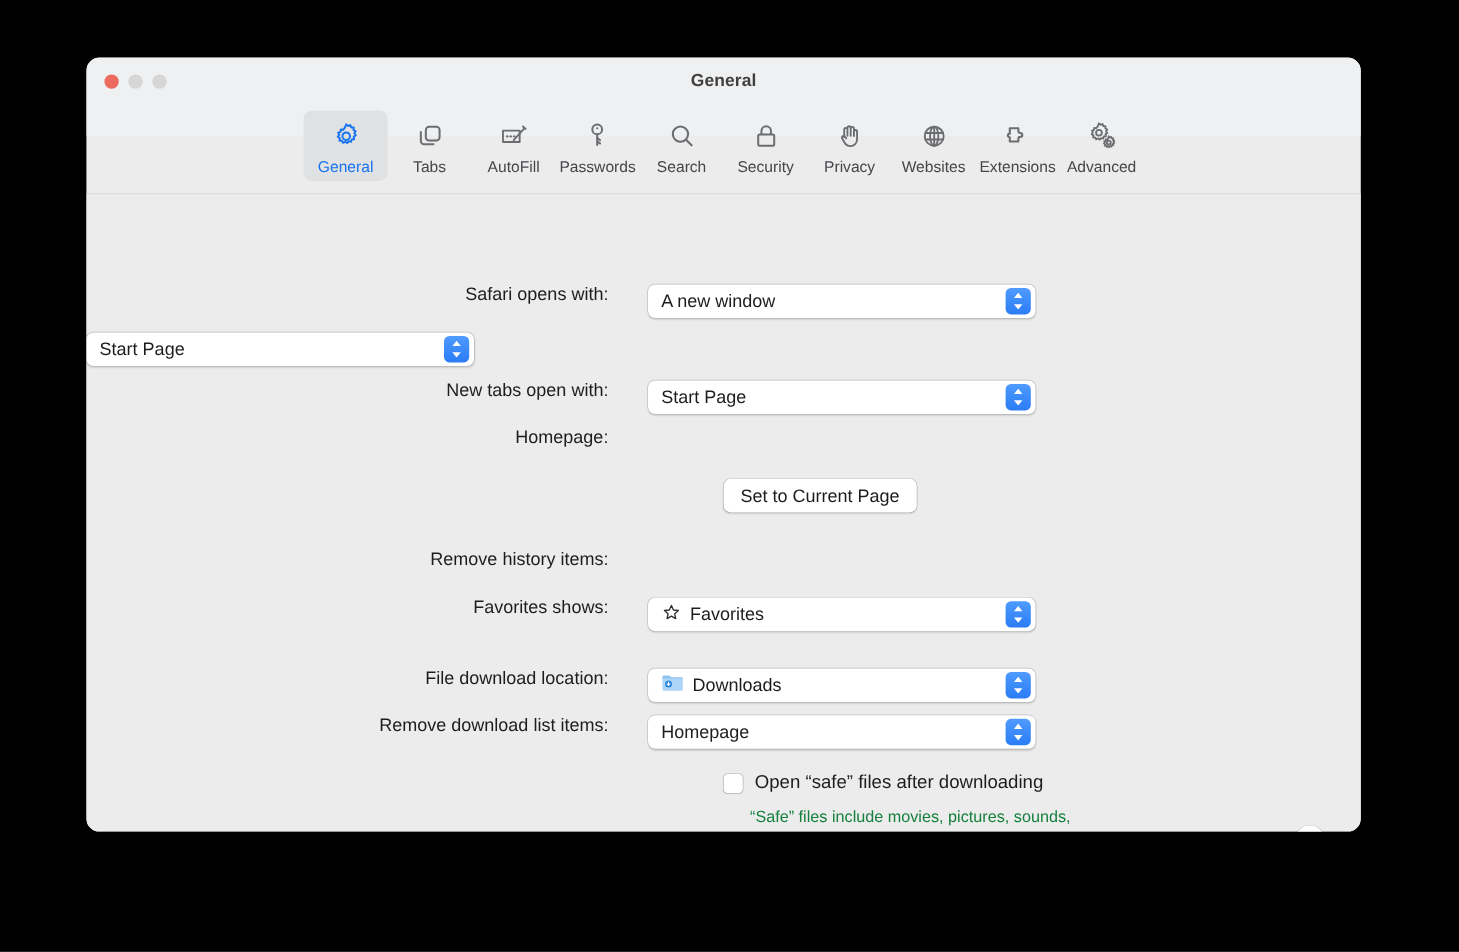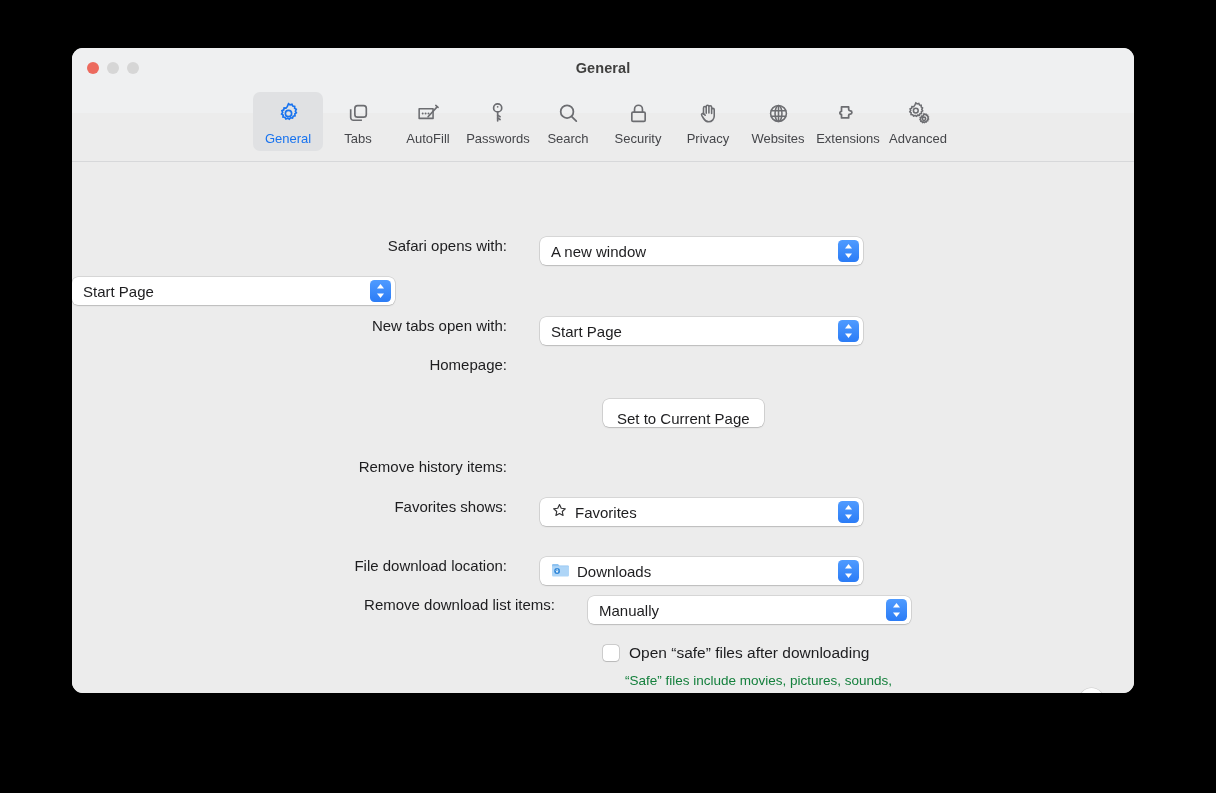--- a/index.html
+++ b/index.html
@@ -168,21 +168,21 @@
 
   
   .pushbutton {
     position: absolute;
     height: 28px;
     padding: 0 14px;
     background: #ffffff;
     border-radius: 6px;
     box-shadow: 0 0 0 0.5px rgba(0,0,0,0.2), 0 1px 1.5px rgba(0,0,0,0.13);
     display: flex;
-    align-items: flex-end;
+    align-items: center;
     justify-content: center;
     font-size: 15px;
     color: #1d1d1f;
     cursor: default;
     white-space: nowrap;
   }
 
   
   #checkbox-row {
     position: absolute;
@@ -449,24 +449,24 @@
           <svg width="9" height="6" viewBox="0 0 9 6">
               <path d="M4.5 0L8 4.4H1z" fill="#fff"></path>
             </svg>
           <svg width="9" height="6" viewBox="0 0 9 6">
               <path d="M4.5 6L1 1.6h7z" fill="#fff"></path>
             </svg>
         </span>
       </div>
     </div>
 
-    <div class="row" style="left:0; top:434px;margin-left:48px;">
+    <div class="row" style="left:0; top:434px;">
       <div class="row-label">Remove download list items:</div>
       <div class="popup">
-        <span class="popup-text">Manually</span>
+        <span class="popup-text">Homepage</span>
         <span class="stepper">
           <svg width="9" height="6" viewBox="0 0 9 6">
               <path d="M4.5 0L8 4.4H1z" fill="#fff"></path>
             </svg>
           <svg width="9" height="6" viewBox="0 0 9 6">
               <path d="M4.5 6L1 1.6h7z" fill="#fff"></path>
             </svg>
         </span>
       </div>
     </div>

